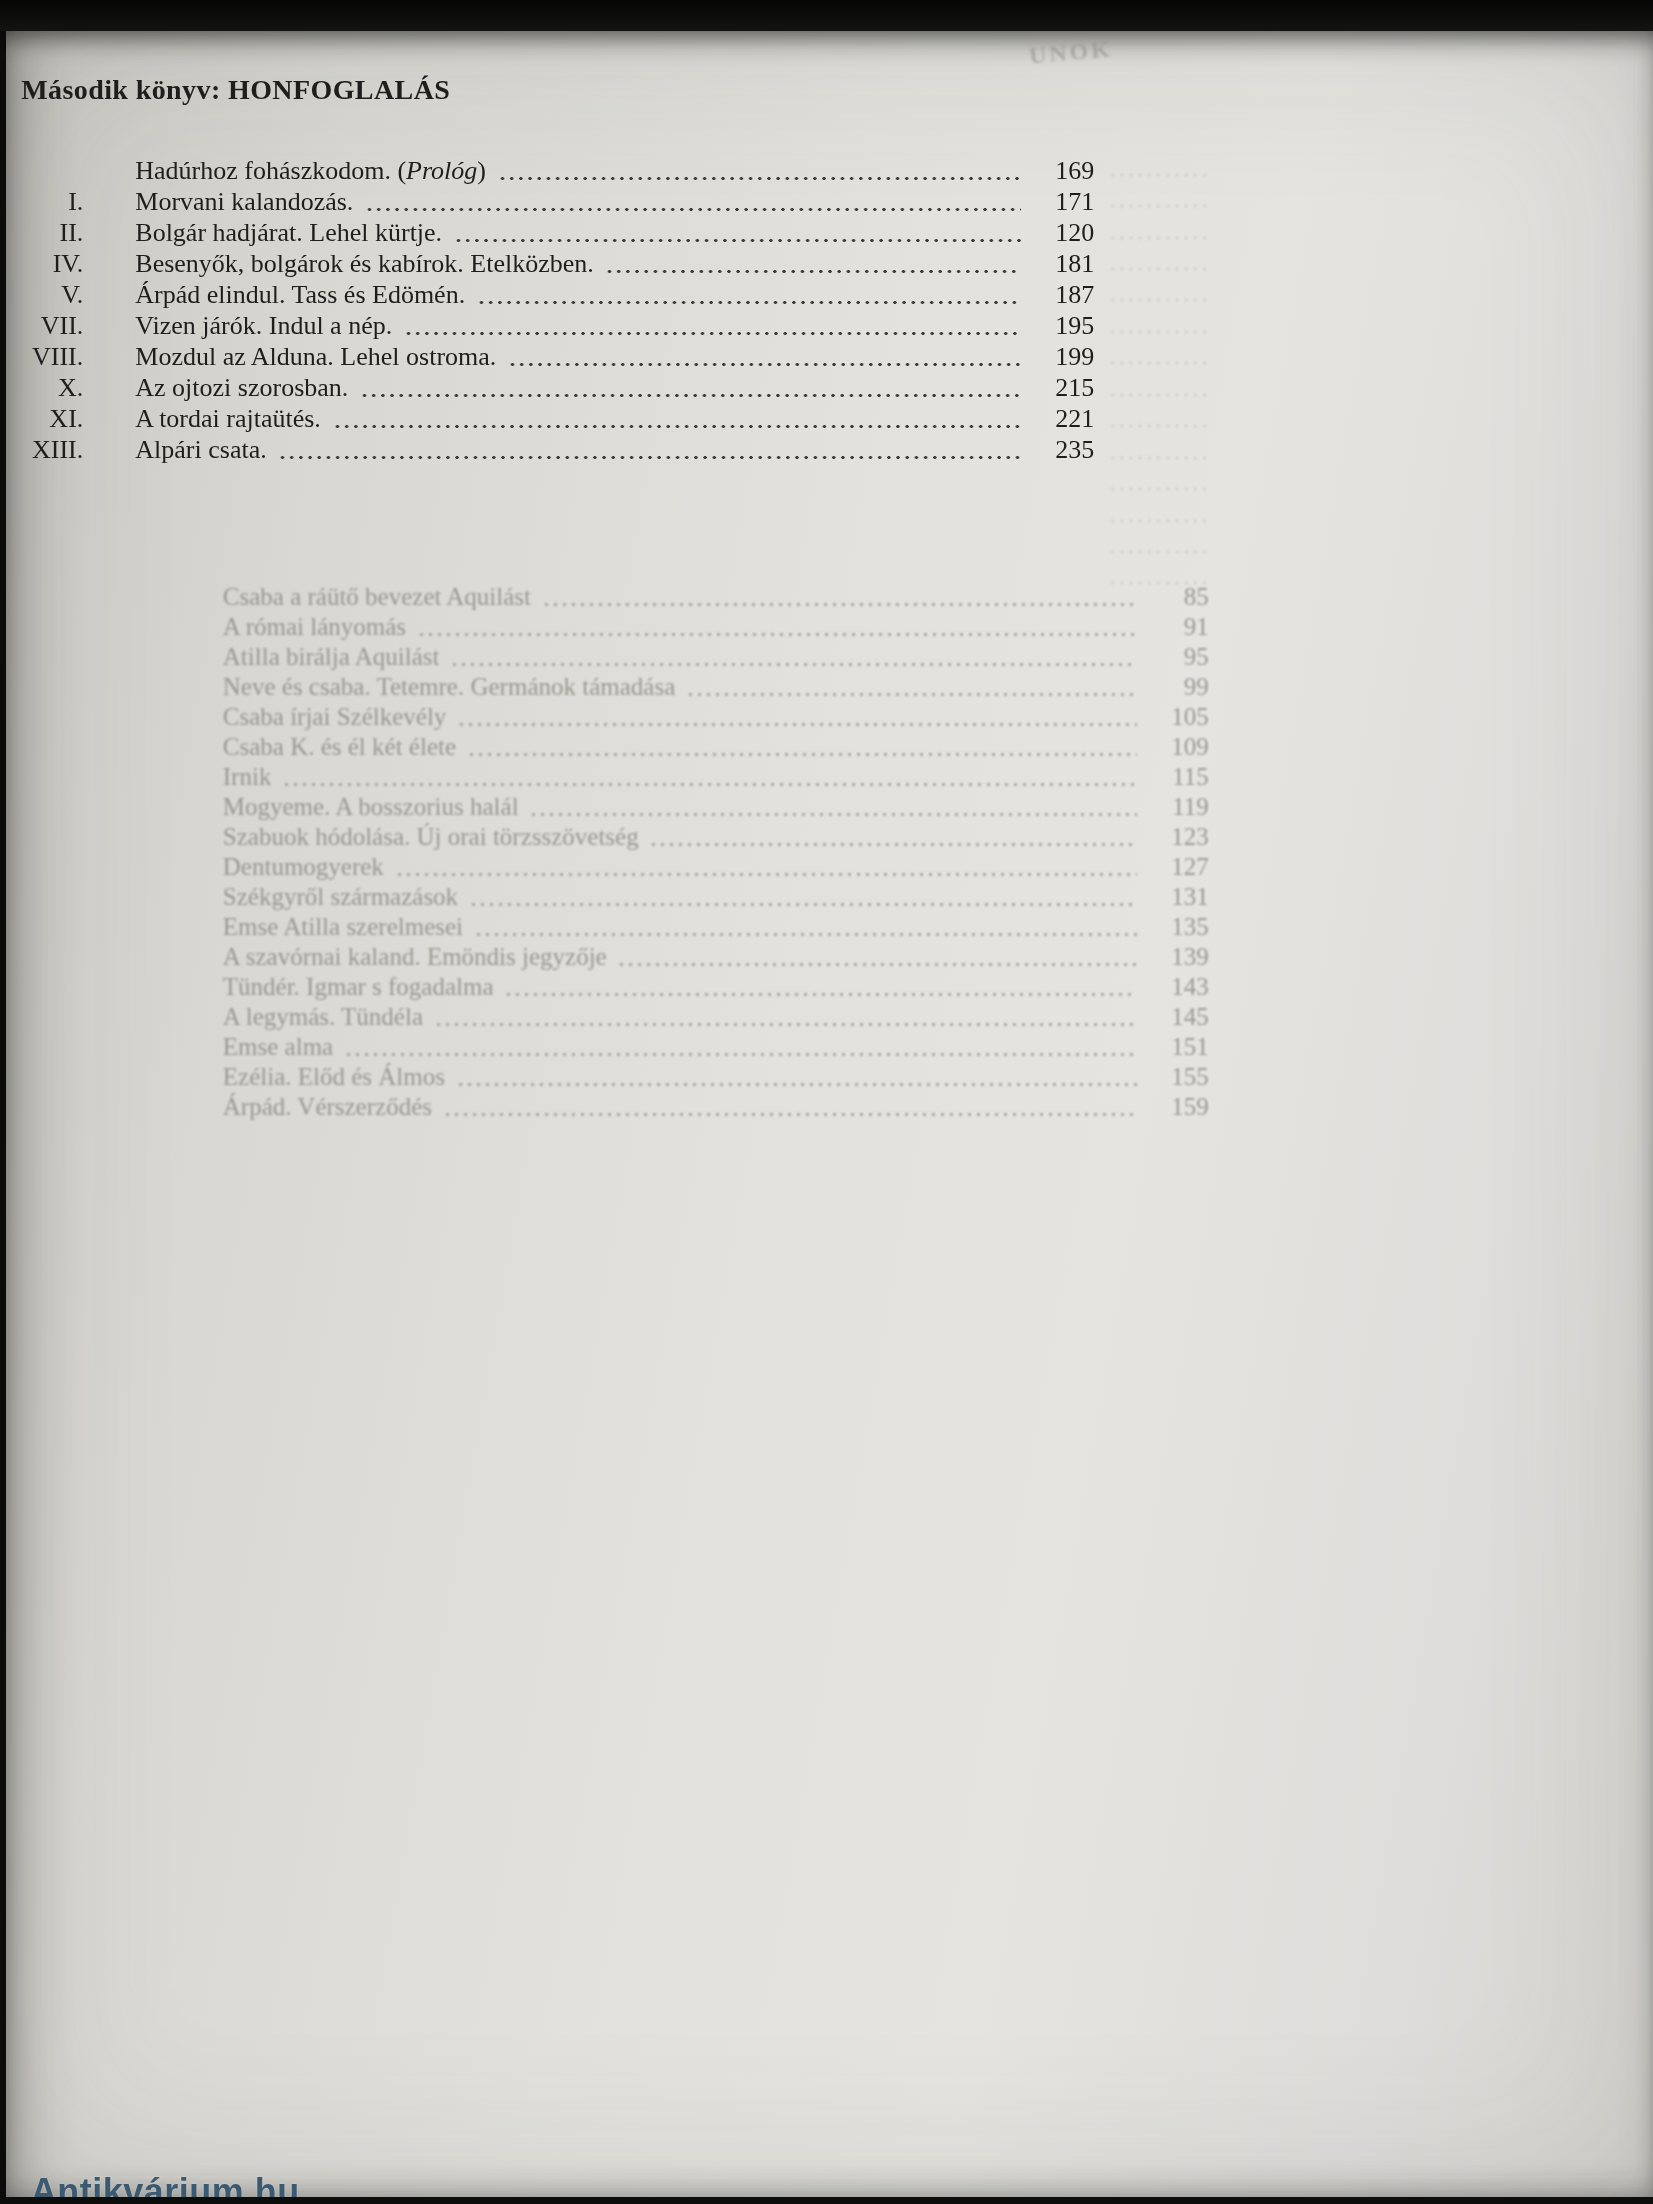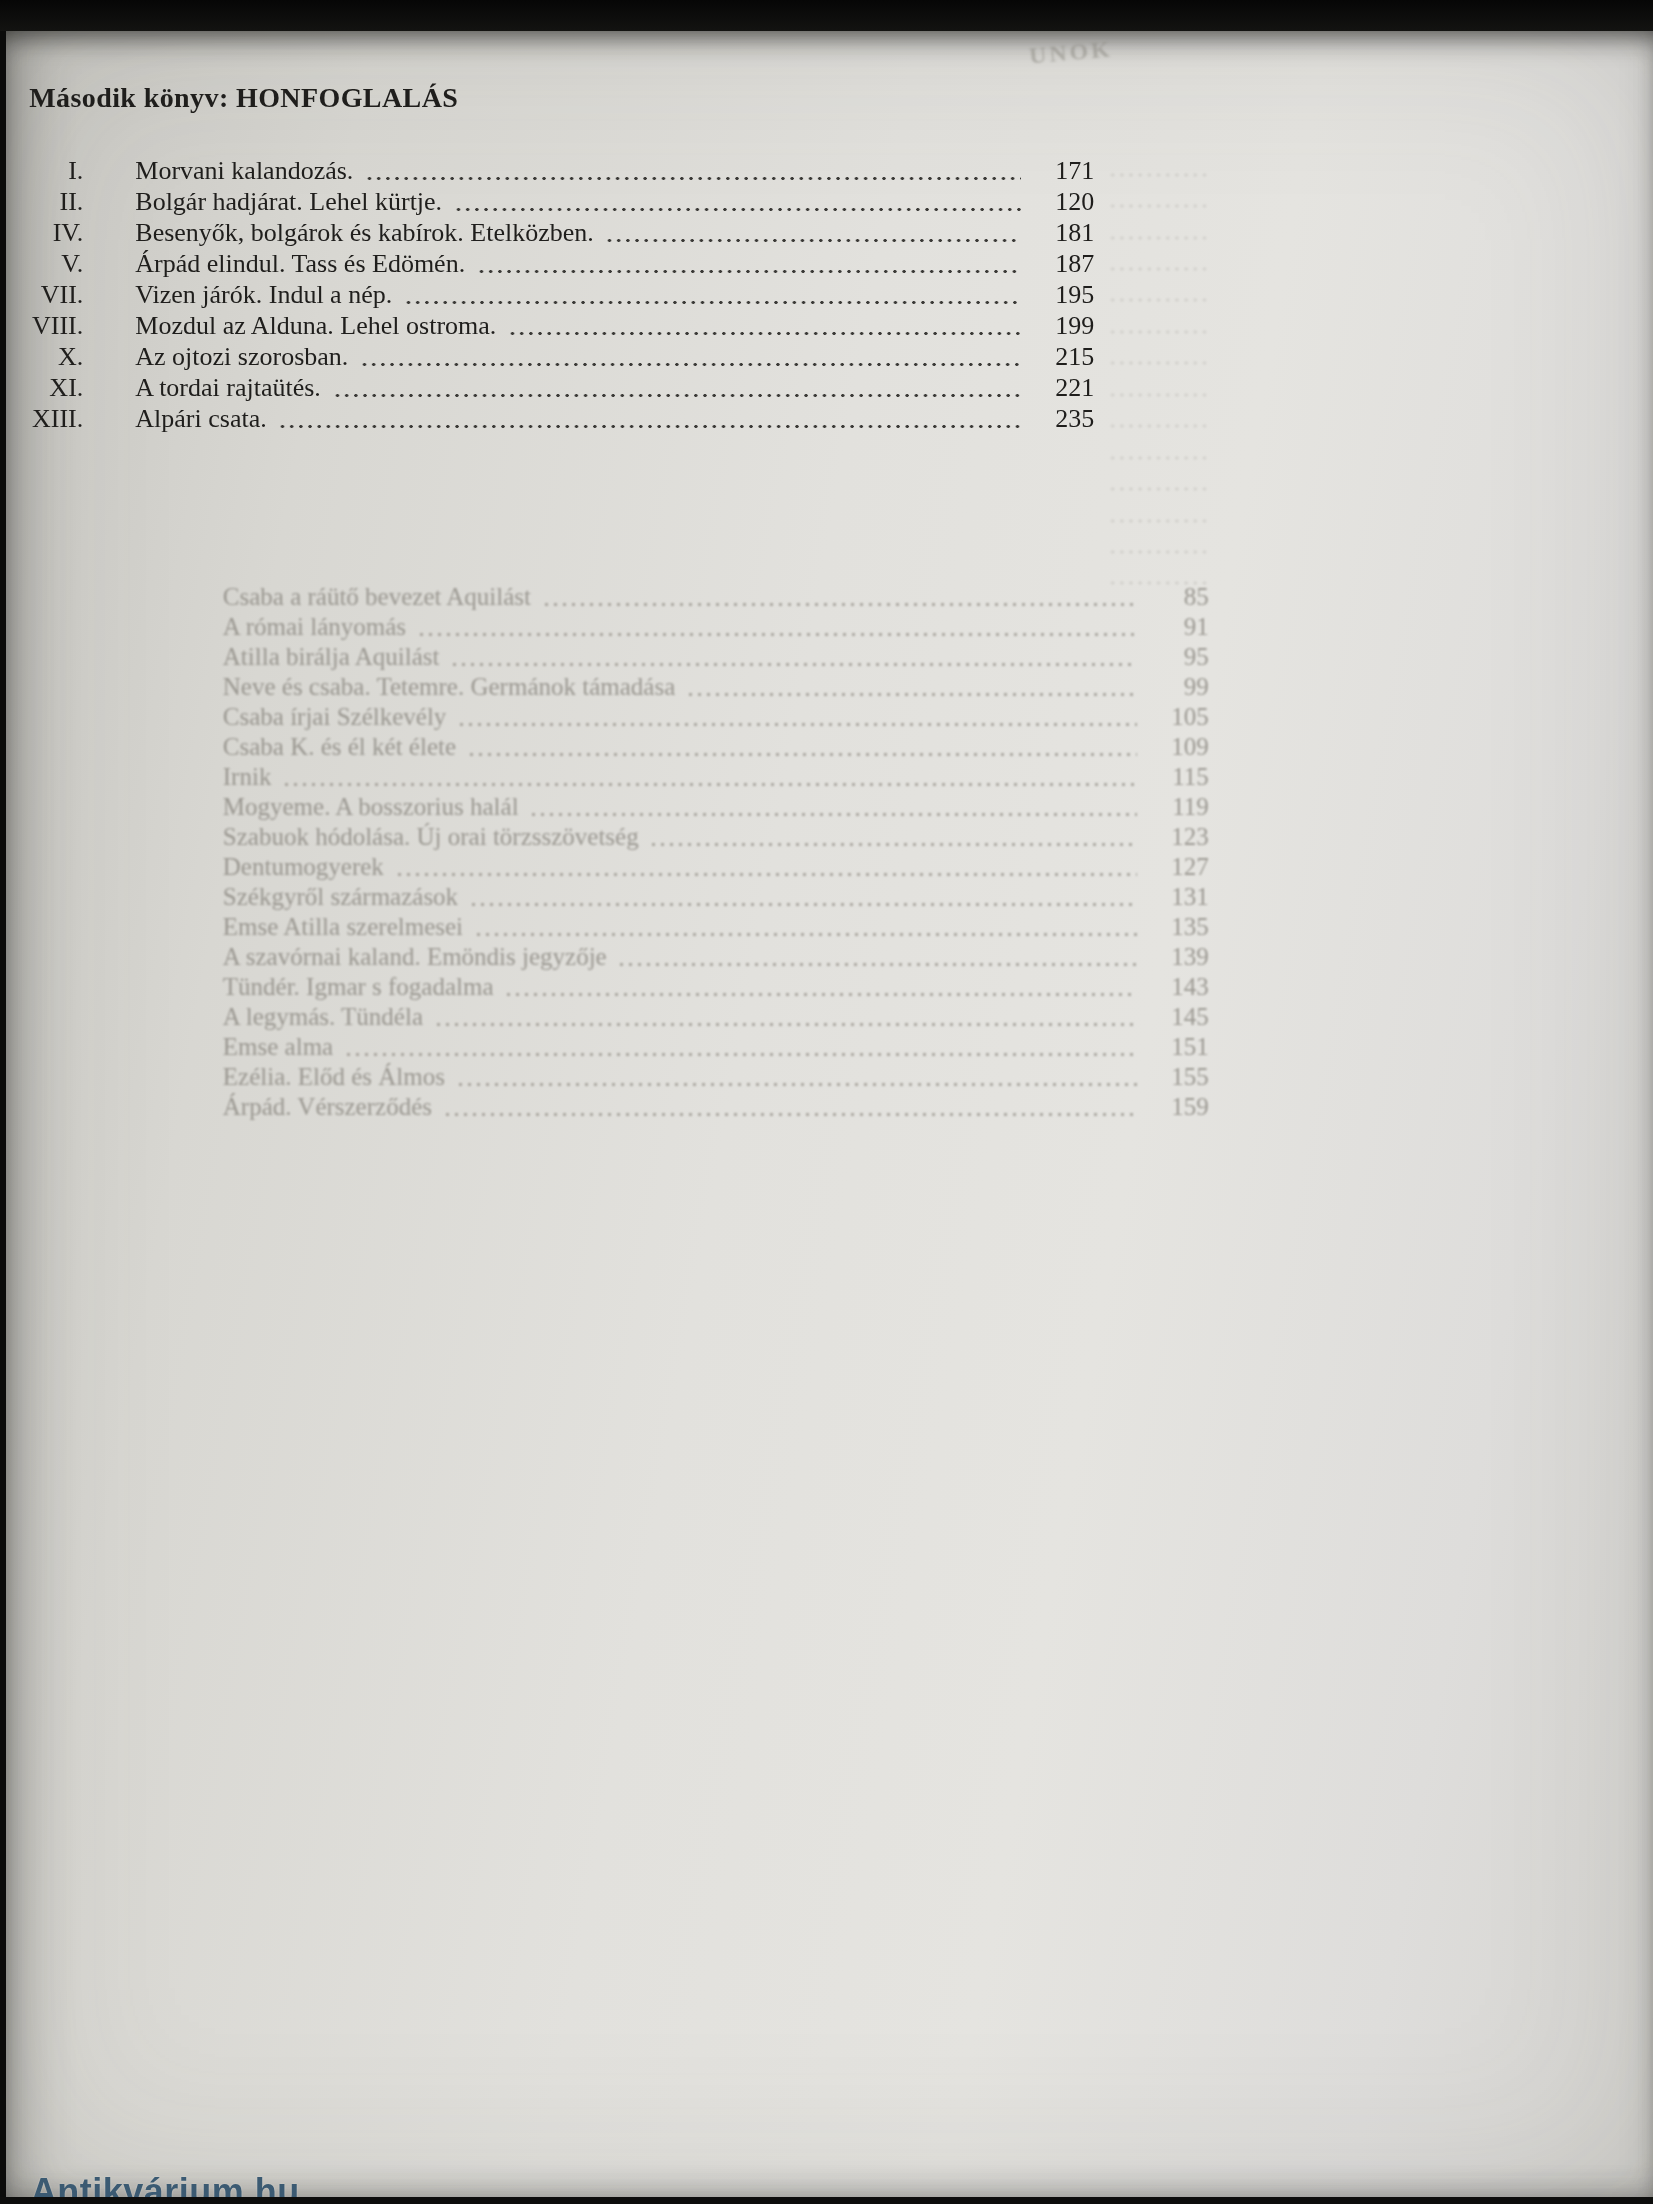--- a/index.html
+++ b/index.html
@@ -29,21 +29,21 @@
     background: linear-gradient(100deg, #c9c8c3 0%, #d8d7d2 18%, #e2e1dd 45%, #e5e4e0 65%, #dedddb 85%, #d5d4d0 100%);
     box-shadow:
       inset 0 19.4px 25px -13.6px rgba(18,18,16,.6),
       inset 33px 0 58px -27px rgba(52,52,48,.45),
       inset -11.6px 0 43px -21.3px rgba(62,62,58,.28),
       inset 0 -11.6px 33px -15.5px rgba(40,40,36,.4),
       inset 0 0 175px rgba(82,80,74,.16);
     color: #1f1e1c;
   }
   .book-title {
-    position: absolute; left: 15.5px; top: 43px; margin: 8px;
+    position: absolute; left: 15.5px; top: 43px; margin: 0;
     font-size: 28px; font-weight: bold; letter-spacing: 0.4px;
     white-space: nowrap;
   }
   .toc {
     position: absolute; left: 15.5px; top: 124px; width: 1073px;
   }
   .toc-row {
     display: flex; height: 31px; line-height: 31px; font-size: 26px;
   }
   .toc-row .num {
@@ -108,20 +108,26 @@
 
 <div class="scan">
   <div class="strip-top"></div>
 
   <div class="paper">
     <div class="corner-ghost">UNOK</div>
 
     <h1 class="book-title">Második könyv: HONFOGLALÁS</h1>
 
     <div class="toc" id="toc">
+        <div class="toc-row">
+          <span class="num"></span>
+          <span class="title"><span>Hadúrhoz fohászkodom. (</span><i>Prológ</i><span>)</span></span>
+          <span class="leader"></span>
+          <span class="page-num">169</span>
+        </div>
         <div class="toc-row">
           <span class="num">I.</span>
           <span class="title"><span>Morvani kalandozás.</span></span>
           <span class="leader"></span>
           <span class="page-num">171</span>
         </div>
         <div class="toc-row">
           <span class="num">II.</span>
           <span class="title"><span>Bolgár hadjárat. Lehel kürtje.</span></span>
           <span class="leader"></span>

